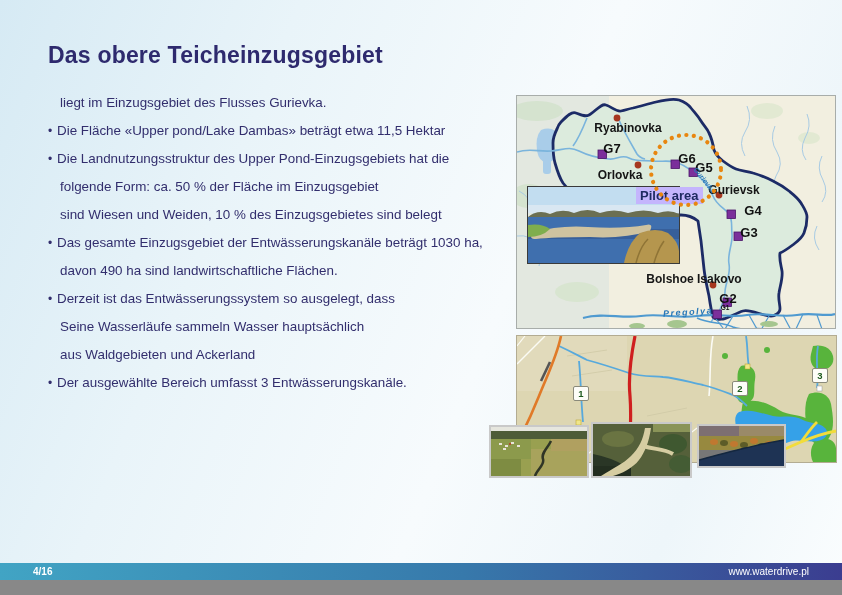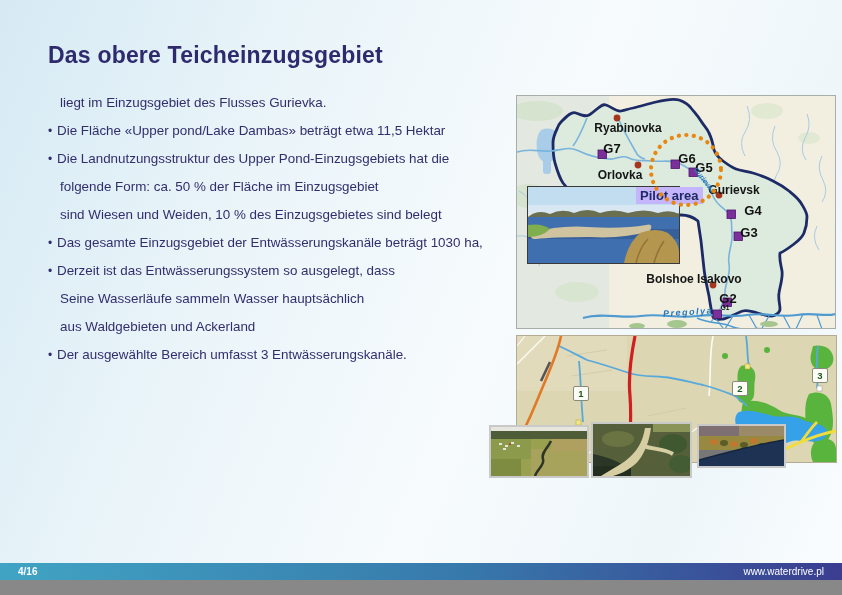--- a/index.html
+++ b/index.html
@@ -35,38 +35,39 @@
   
   .photo{position:absolute;z-index:6;border:2px solid #c9c9c9;box-sizing:border-box;background:#777;}
   .photo svg{display:block;}
   .p1{left:489px;top:425px;width:100px;height:53px;}
   .p2{left:591px;top:422px;width:101px;height:56px;}
   .p3{left:697px;top:424px;width:89px;height:44px;}
 
   
   .footer{position:absolute;left:0;right:0;bottom:0;height:17px;z-index:9;
     background:linear-gradient(90deg,#41a4c4 0%,#3779ab 55%,#3b3d90 100%);
-    display:flex;justify-content:space-between;align-items:center;padding:0 18px;
+    display:flex;justify-content:space-between;align-items:center;padding:0 33px;
     color:#ffffff;font-size:10px;font-weight:bold;}
   .footer .site{font-weight:normal;}
 </style>
 </head>
 <body>
 
 <div class="slide">
 
   <div class="title">Das obere Teicheinzugsgebiet</div>
 
   <div class="content">
     <div class="line c"><span>liegt im Einzugsgebiet des Flusses Gurievka.</span></div>
     <div class="line b"><span>Die Fläche «Upper pond/Lake Dambas» beträgt etwa 11,5 Hektar</span></div>
     <div class="line b"><span>Die Landnutzungsstruktur des Upper Pond-Einzugsgebiets hat die</span></div>
     <div class="line c"><span>folgende Form: ca. 50 % der Fläche im Einzugsgebiet</span></div>
     <div class="line c"><span>sind Wiesen und Weiden, 10 % des Einzugsgebietes sind belegt</span></div>
     <div class="line b"><span>Das gesamte Einzugsgebiet der Entwässerungskanäle beträgt 1030 ha,</span></div>
+    <div class="line c"><span>davon 490 ha sind landwirtschaftliche Flächen.</span></div>
     <div class="line b"><span>Derzeit ist das Entwässerungssystem so ausgelegt, dass</span></div>
     <div class="line c"><span>Seine Wasserläufe sammeln Wasser hauptsächlich</span></div>
     <div class="line c"><span>aus Waldgebieten und Ackerland</span></div>
     <div class="line b"><span>Der ausgewählte Bereich umfasst 3 Entwässerungskanäle.</span></div>
   </div>
 
   <div class="map-top">
     <svg class="base" width="318" height="232" viewBox="0 0 318 232">
       <rect x="0" y="0" width="318" height="232" fill="#f2efe0"></rect>
       <rect x="0" y="0" width="92" height="232" fill="#e3e8e0"></rect>

